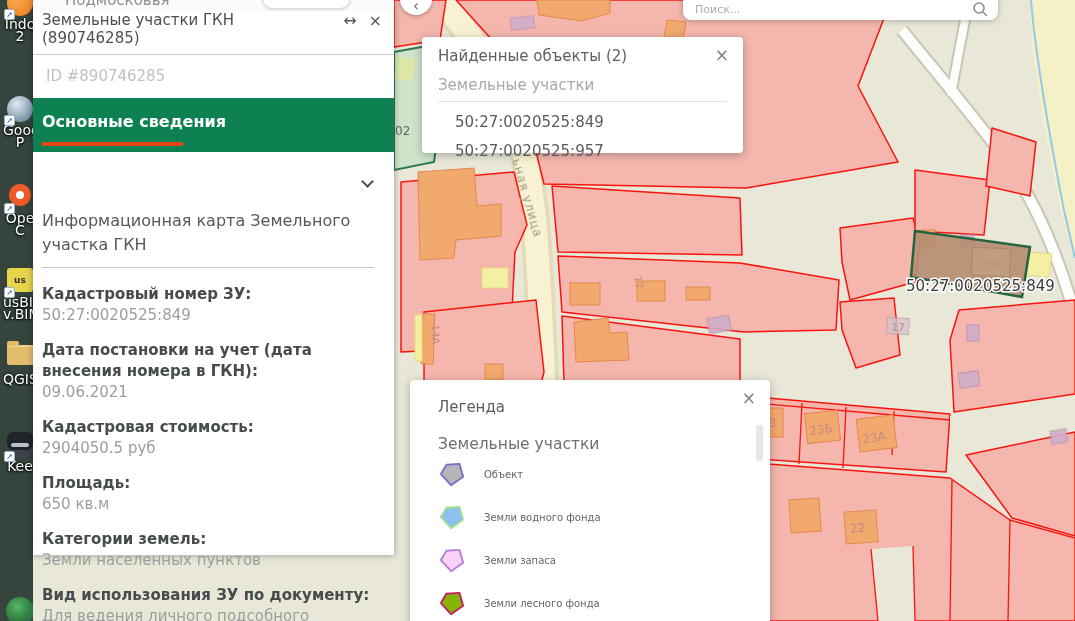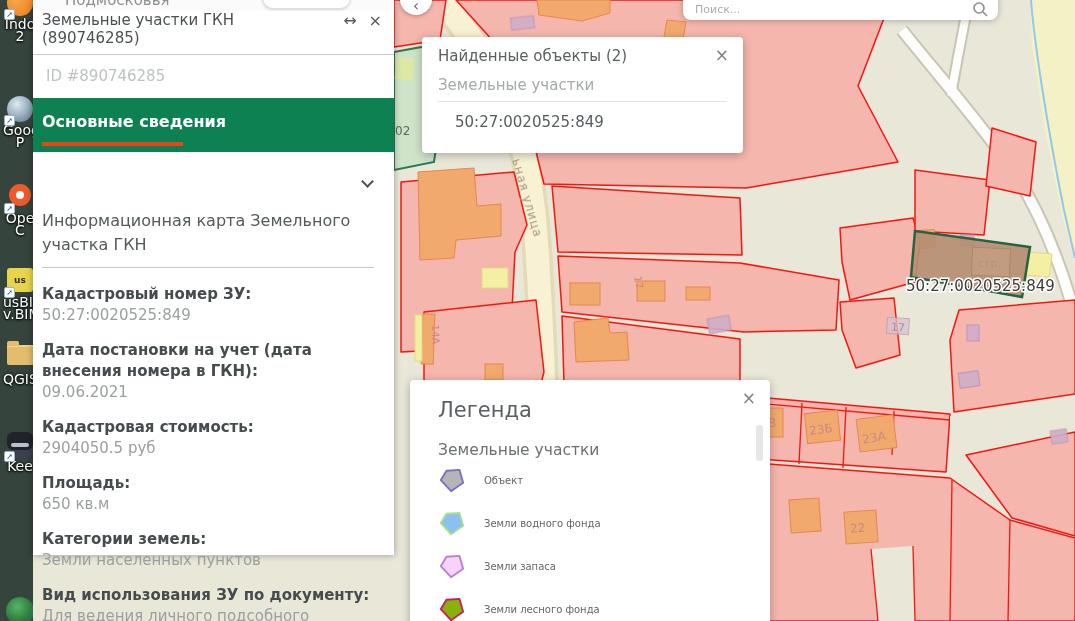--- a/index.html
+++ b/index.html
@@ -37,21 +37,21 @@
   .search-icon { width:16px; height:16px; margin-bottom:1px; }
 
   
   .popup { position:absolute; background:#fff; border-radius:4px; box-shadow:0 2px 10px rgba(0,0,0,.28); z-index:8; color:#5a6062; }
   .popup .close { position:absolute; top:10px; right:14px; font-size:17px; color:#7c8284; line-height:16px; cursor:default; }
   .found { left:422px; top:37px; width:321px; height:116px; padding:10px 16px; }
   .found .title { font-size:15px; color:#5a6062; }
   .found .group { font-size:15px; color:#a4a9aa; margin-top:11px; padding-bottom:7px; border-bottom:1px solid #e2e2e2; }
   .found .item { font-size:15px; color:#565c5e; margin:11px 0 0 17px; }
   .legend { left:410px; top:380px; width:360px; height:248px; padding:18px 16px 0 28px; }
-  .legend .title { font-size:21px; color:#5a6062; }
+  .legend .title { font-size:15px; color:#5a6062; }
   .legend .group { font-size:15.5px; color:#6b7173; margin-top:19px; }
   .legend .row { display:flex; align-items:center; height:43px; margin-top:0; }
   .legend .row svg { width:28px; height:26px; margin-right:18px; flex:none; }
   .legend .row .lab { font-size:10px; color:#5f6567; }
   .legend .thumb { position:absolute; right:7px; top:45px; width:7px; height:36px; border-radius:3px; background:#e6e6e6; }
 
   
   .panel { position:absolute; left:33px; top:0; width:361px; height:555px; background:#fff; box-shadow:0 0 7px rgba(0,0,0,.35); z-index:5; }
   .toprow { position:relative; height:11px; background:#fbfbfb; overflow:hidden; }
   .toprow .region { position:absolute; left:32px; top:-9px; font-size:15px; color:#8a9093; }
@@ -187,20 +187,21 @@
     <circle cx="7" cy="7" r="5" fill="none" stroke="#8a8e90" stroke-width="1.6"></circle>
     <line x1="11" y1="11" x2="15" y2="15" stroke="#8a8e90" stroke-width="1.6"></line>
   </svg>
 </div>
 
 <div class="popup found">
   <div class="title">Найденные объекты (2)</div>
   <div class="close">×</div>
   <div class="group">Земельные участки</div>
   <div class="item">50:27:0020525:849</div>
+  <div class="item">50:27:0020525:957</div>
 </div>
 
 <div class="popup legend">
   <div class="title">Легенда</div>
   <div class="close">×</div>
   <div class="thumb"></div>
   <div class="group">Земельные участки</div>
 
   <div class="row">
     <svg viewBox="0 0 30 28">

